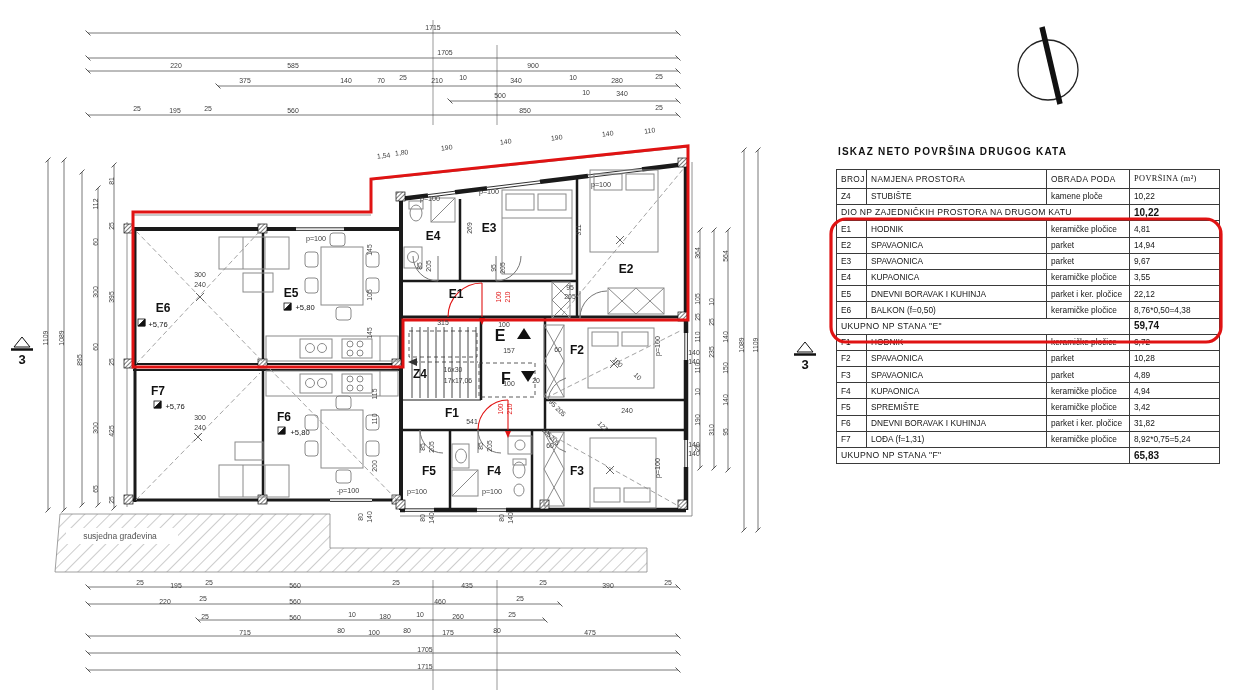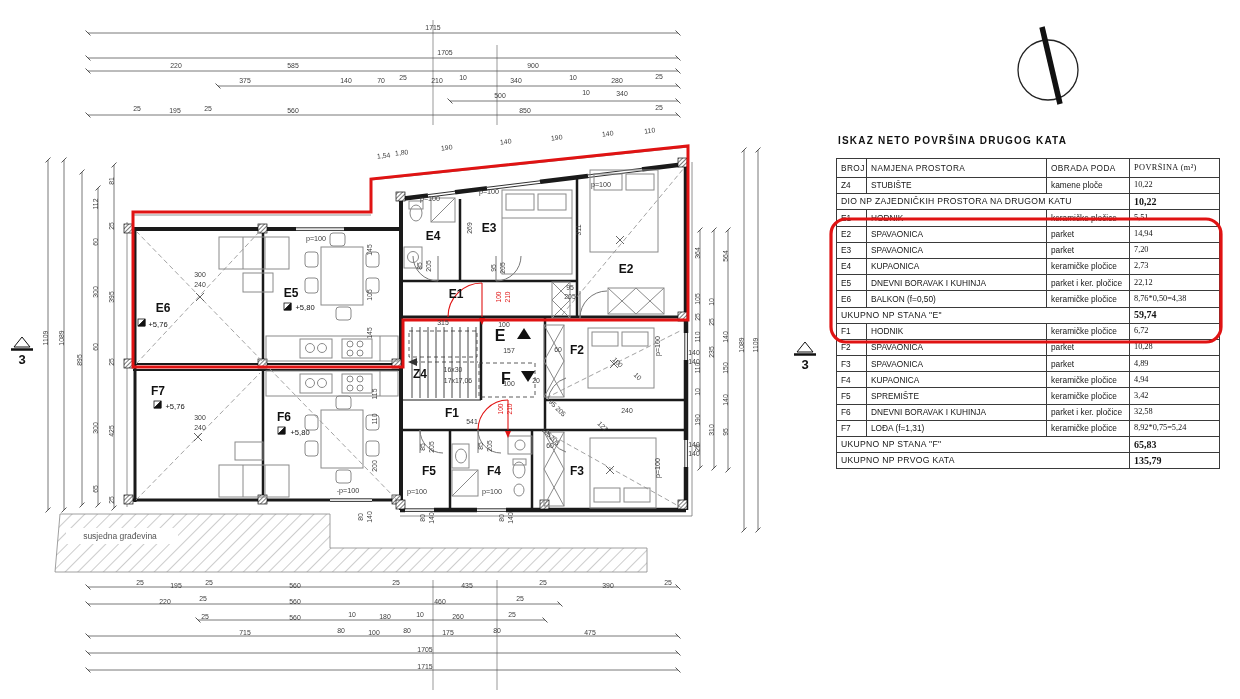--- a/index.html
+++ b/index.html
@@ -1,28 +1,28 @@
 <!DOCTYPE html>
 <html><head>
 <meta charset="utf-8">
 <style>
   html,body{margin:0;padding:0;background:#fff;}
   .stage{position:relative;width:1240px;height:699px;background:#ffffff;overflow:hidden;
          font-family:"Liberation Sans",sans-serif;color:#1a1a1a;}
   .overlay{position:absolute;left:0;top:0;z-index:3;pointer-events:none;}
   
-  .tablewrap{position:absolute;left:836px;top:135px;width:383px;z-index:2;}
+  .tablewrap{position:absolute;left:836px;top:146px;width:383px;z-index:2;}
   .tabletitle{font-size:10px;font-weight:bold;letter-spacing:1.2px;color:#111;margin:0 0 12px 2px;white-space:nowrap;}
   table.areas{border-collapse:collapse;width:383px;table-layout:fixed;}
   table.areas td,table.areas th{border:1px solid #3a3a3a;font-size:8.3px;font-weight:normal;
       padding:0 4px;height:15.2px;line-height:1;white-space:nowrap;overflow:hidden;color:#141414;text-align:left;}
   table.areas th{height:18px;letter-spacing:.4px;}
   col.c-broj{width:30px}col.c-nam{width:180px}col.c-obr{width:83px}col.c-pov{width:90px}
   td.broj{text-align:left;padding-left:5px;}
-  td.pov{text-align:right;padding-right:6px;font-family:Liberation Serif, serif;}
+  td.pov{text-align:right;padding-right:6px;}
   th.pov{text-align:center;font-family:Liberation Serif, serif;}
   tr.total td{font-size:8.6px;margin-top:12px;}
   tr.total td.pov{font-weight:bold;font-size:10px;}
   td.span3{padding-left:36px;letter-spacing:.3px;}
   
   text{fill:#333;}
   .d{font-size:6.9px;fill:#3d3d3d;}
   .p{font-size:7.2px;fill:#3d3d3d;}
   .room{font-size:12px;font-weight:bold;fill:#111;}
   .big{font-size:16px;font-weight:bold;fill:#111;}
@@ -61,39 +61,39 @@
             <td class="pov">10,22</td>
           </tr>
           <tr class="total">
             <td class="span3" colspan="3">DIO NP ZAJEDNIČKIH PROSTORA NA DRUGOM KATU</td>
             <td class="pov">10,22</td>
           </tr>
           <tr>
             <td class="broj">E1</td>
             <td class="nam">HODNIK</td>
             <td class="obr">keramičke pločice</td>
-            <td class="pov">5,51</td>
+            <td class="pov">4,81</td>
           </tr>
           <tr>
             <td class="broj">E2</td>
             <td class="nam">SPAVAONICA</td>
             <td class="obr">parket</td>
             <td class="pov">14,94</td>
           </tr>
           <tr>
             <td class="broj">E3</td>
             <td class="nam">SPAVAONICA</td>
             <td class="obr">parket</td>
-            <td class="pov">7,20</td>
+            <td class="pov">9,67</td>
           </tr>
           <tr>
             <td class="broj">E4</td>
             <td class="nam">KUPAONICA</td>
             <td class="obr">keramičke pločice</td>
-            <td class="pov">2,73</td>
+            <td class="pov">3,55</td>
           </tr>
           <tr>
             <td class="broj">E5</td>
             <td class="nam">DNEVNI BORAVAK I KUHINJA</td>
             <td class="obr">parket i ker. pločice</td>
             <td class="pov">22,12</td>
           </tr>
           <tr>
             <td class="broj">E6</td>
             <td class="nam">BALKON (f=0,50)</td>
@@ -131,35 +131,31 @@
           <tr>
             <td class="broj">F5</td>
             <td class="nam">SPREMIŠTE</td>
             <td class="obr">keramičke pločice</td>
             <td class="pov">3,42</td>
           </tr>
           <tr>
             <td class="broj">F6</td>
             <td class="nam">DNEVNI BORAVAK I KUHINJA</td>
             <td class="obr">parket i ker. pločice</td>
-            <td class="pov">32,58</td>
+            <td class="pov">31,82</td>
           </tr>
           <tr>
             <td class="broj">F7</td>
             <td class="nam">LOĐA (f=1,31)</td>
             <td class="obr">keramičke pločice</td>
             <td class="pov">8,92*0,75=5,24</td>
           </tr>
           <tr class="total">
             <td class="span3" colspan="3">UKUPNO NP STANA "F"</td>
             <td class="pov">65,83</td>
-          </tr>
-          <tr class="total">
-            <td class="span3" colspan="3">UKUPNO NP PRVOG KATA</td>
-            <td class="pov">135,79</td>
           </tr>
         </tbody>
     </table>
   </div>
 
   <svg class="overlay" width="1240" height="699" viewBox="0 0 1240 699">
     <defs>
       <pattern id="hp" width="3" height="3" patternUnits="userSpaceOnUse" patternTransform="rotate(45)">
         <rect width="3" height="3" fill="#fff"></rect>
           <line x1="0" y1="0" x2="0" y2="3" stroke="#222" stroke-width="1.2"></line>

